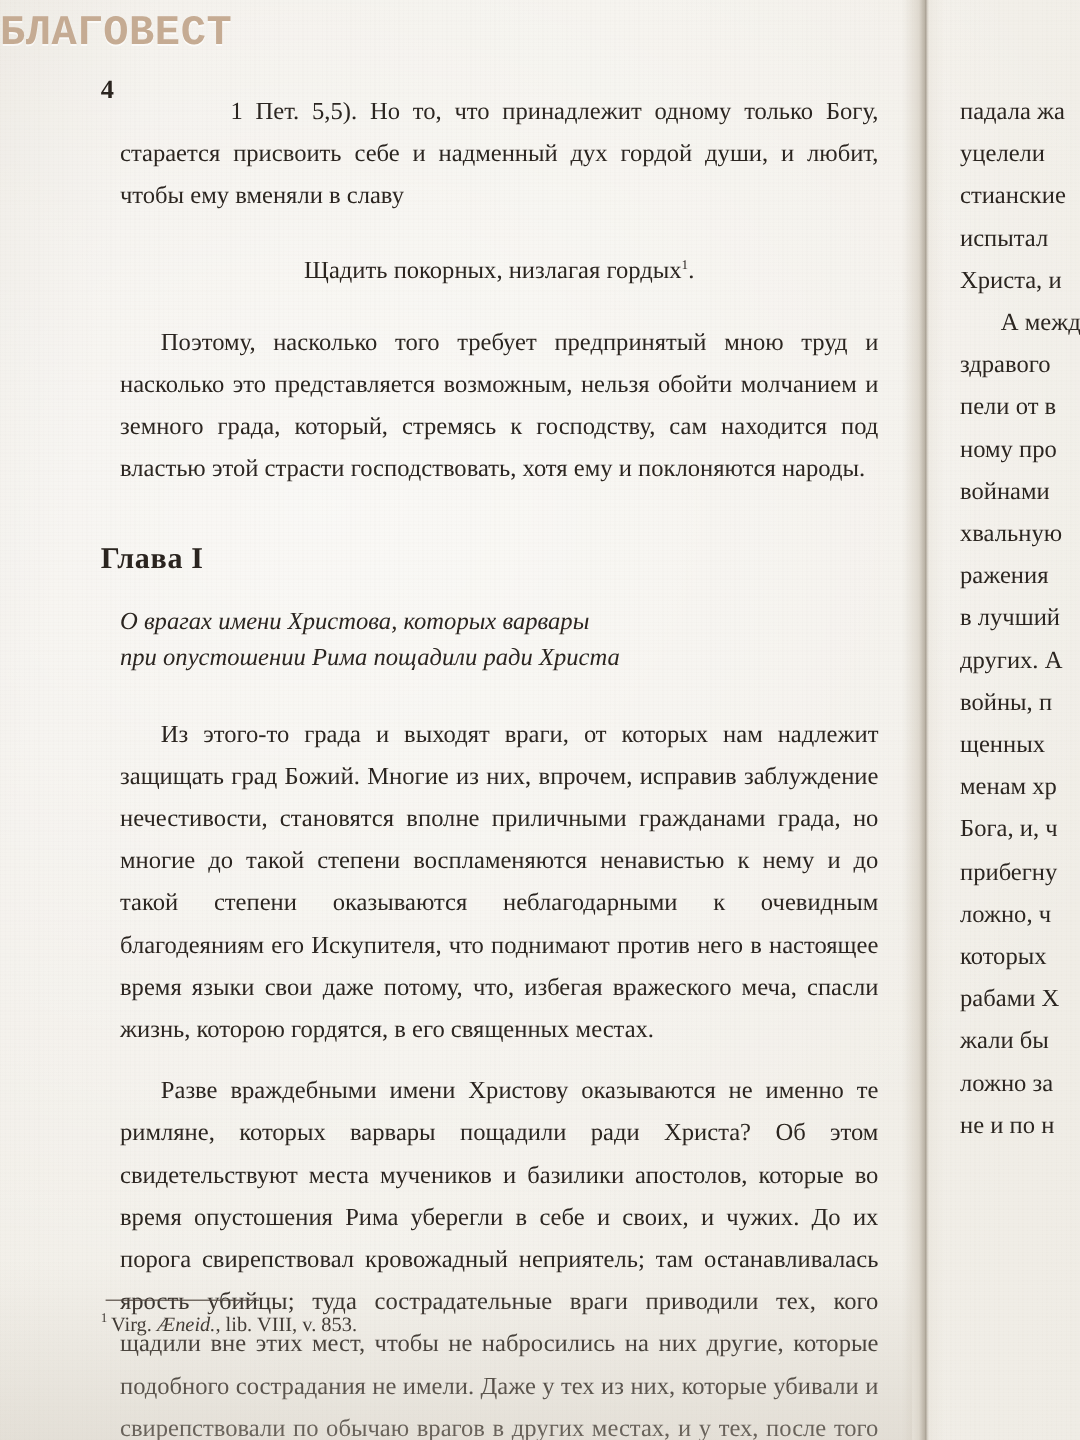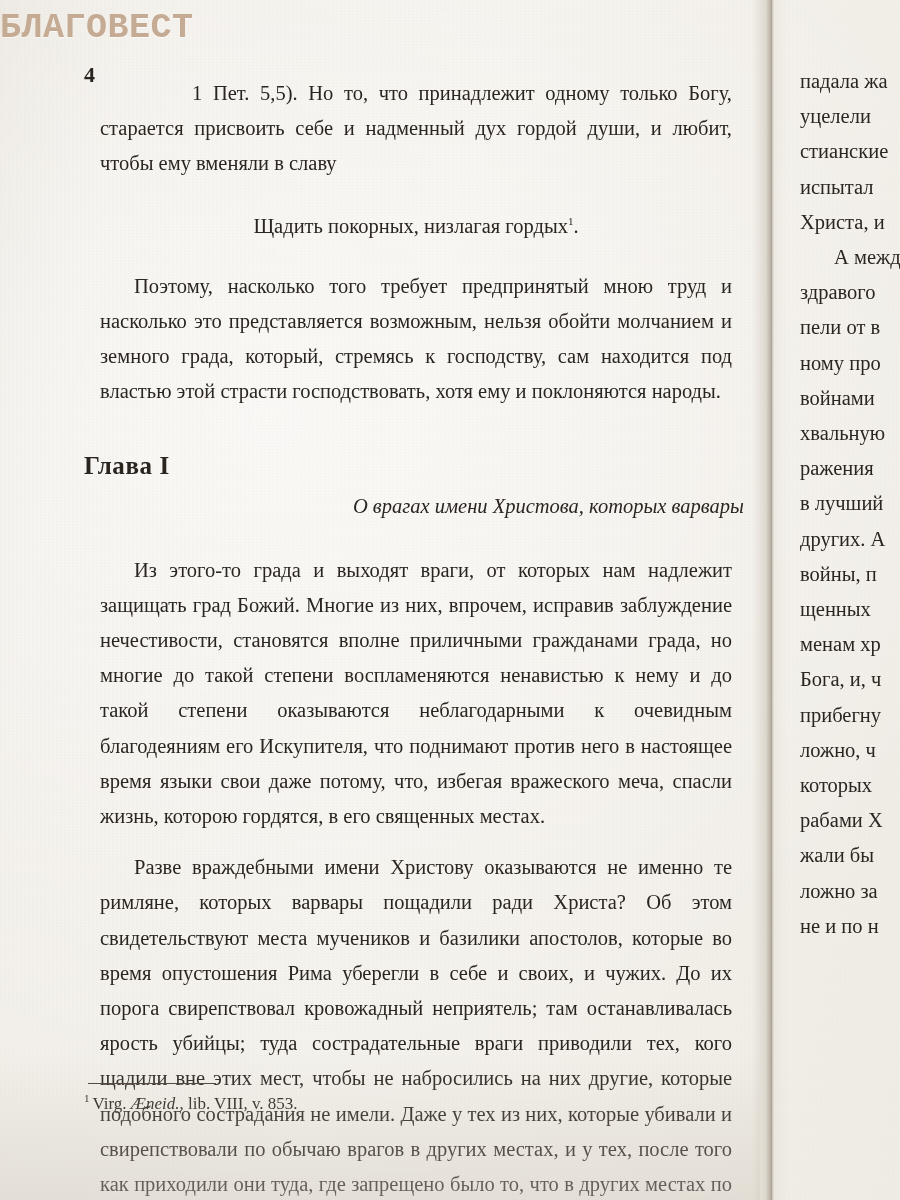--- a/index.html
+++ b/index.html
@@ -137,23 +137,23 @@
     margin: 0;
     padding-top: 26px;
     padding-bottom: 7px;
     text-align: left;
     font-size: 25px;
     font-weight: 700;
     letter-spacing: .6px;
     color: #2a241f;
   }
   .chapter-sub {
-    margin: 4px;
+    margin: 16px;
     padding-bottom: 16px;
-    text-align: right;
+    text-align: left;
     font-style: italic;
     font-size: 20.5px;
     line-height: 30px;
     color: #2b2520;
   }
 
   
   .footnote-rule {
     position: absolute;
     left: 88px;
@@ -176,21 +176,21 @@
     vertical-align: super;
     line-height: 0;
     margin-right: 3px;
   }
   .footnote .fn-it { font-style: italic; }
 
   
   .right-page {
     position: absolute;
     left: 788px;
-    top: 4px;
+    top: 16px;
     width: 112px;
     height: 940px;
     overflow: hidden;
   }
   .right-col {
     position: absolute;
     left: 12px;
     top: 60px;
     width: 300px;     
   }
@@ -232,20 +232,21 @@
       <p class="para first-para">1 Пет. 5,5). Но то, что принадлежит одному только Богу, старается присвоить себе и надменный дух гордой души, и любит, чтобы ему вменяли в славу</p>
 
       <p class="verse"><span>Щадить покорных, низлагая гордых</span><sup>1</sup>.</p>
 
       <p class="para indent">Поэтому, насколько того требует предпринятый мною труд и насколько это представляется возможным, нельзя обойти молчанием и земного града, который, стремясь к господству, сам находится под властью этой страсти господствовать, хотя ему и поклоняются народы.</p>
 
       <h2 class="chapter-title">Глава I</h2>
 
       <p class="chapter-sub">
         <span>О врагах имени Христова, которых варвары</span><br>
+        <span>при опустошении Рима пощадили ради Христа</span>
       </p>
 
       <p class="para indent">Из этого-то града и выходят враги, от которых нам надлежит защищать град Божий. Многие из них, впрочем, исправив заблуждение нечестивости, становятся вполне приличными гражданами града, но многие до такой степени воспламеняются ненавистью к нему и до такой степени оказываются неблагодарными к очевидным благодеяниям его Искупителя, что поднимают против него в настоящее время языки свои даже потому, что, избегая вражеского меча, спасли жизнь, которою гордятся, в его священных местах.</p>
 
       <p class="para indent">Разве враждебными имени Христову оказываются не именно те римляне, которых варвары пощадили ради Христа? Об этом свидетельствуют места мучеников и базилики апостолов, которые во время опустошения Рима уберегли в себе и своих, и чужих. До их порога свирепствовал кровожадный неприятель; там останавливалась ярость убийцы; туда сострадательные враги приводили тех, кого щадили вне этих мест, чтобы не набросились на них другие, которые подобного сострадания не имели. Даже у тех из них, которые убивали и свирепствовали по обычаю врагов в других местах, и у тех, после того как приходили они туда, где запрещено было то, что в других местах по праву войны дозволялось, вся свирепость укрощалась и про-</p>
     </div>
 
     <div class="footnote-rule"></div>
 
     <div class="footnote">

